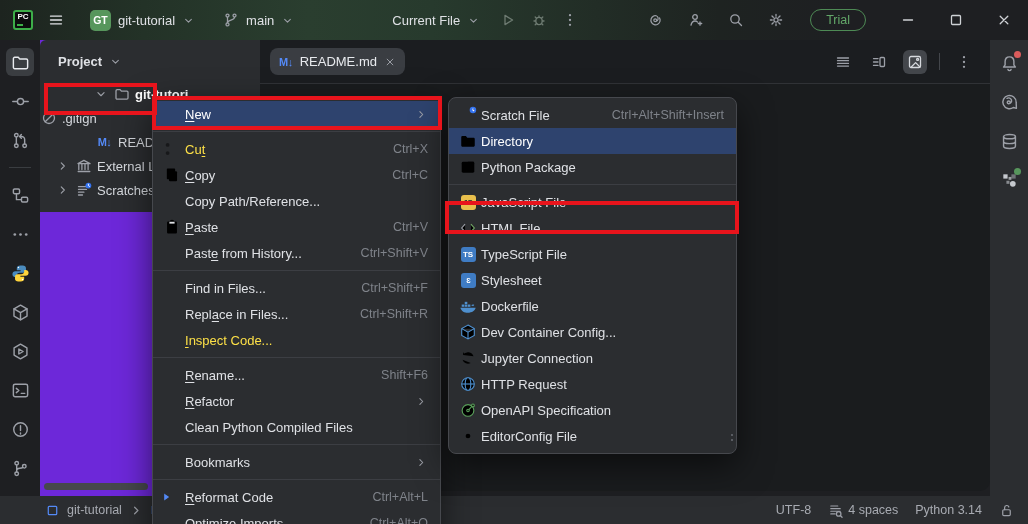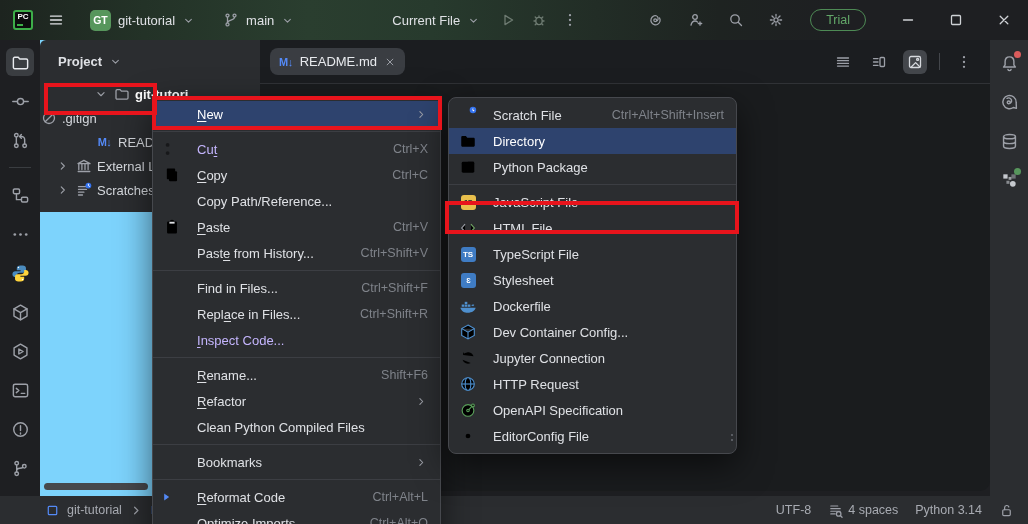--- a/index.html
+++ b/index.html
@@ -32,21 +32,21 @@
               display:flex;flex-direction:column;align-items:center;padding-top:8px;box-sizing:border-box}
   .strip-btn{width:28px;height:28px;border-radius:6px;display:flex;align-items:center;justify-content:center;
              color:#9da0a8;margin-bottom:11px;position:relative}
   .strip-btn svg{width:19px;height:19px;fill:none;stroke:currentColor;stroke-width:1.2;stroke-linecap:round;stroke-linejoin:round}
   .strip-btn.active{background:#3a3d41;color:#e8eaee}
   .strip-div{width:22px;height:1px;background:#3a3d41;margin:2px 0 13px}
   .dot{position:absolute;width:7px;height:7px;border-radius:50%;top:2px;right:2px}
   .dot.red{background:#db5c5c}.dot.green{background:#57965c}
 
   
-  .project-panel{position:absolute;left:40px;top:40px;bottom:28px;width:220px;background:#7dd3fc}
+  .project-panel{position:absolute;left:40px;top:40px;bottom:28px;width:220px;background:#6d28d9}
   .panel-top{height:172px;background:#2b2d30;border-radius:6px 0 0 0}
   .panel-header{height:42px;display:flex;align-items:center;gap:7px;padding-left:18px;font-weight:bold;color:#dfe1e5}
   .tree-row{height:24px;display:flex;align-items:center;gap:5px;color:#d5d8dd;white-space:nowrap;overflow:hidden}
   .tree-row .tchev svg{width:14px;height:14px}
   .tree-row .ticon{width:17px;display:flex;justify-content:center}
   .tree-row.bold{font-weight:bold;color:#fff}
   .hscroll{position:absolute;left:4px;bottom:6px;width:104px;height:7px;border-radius:4px;background:#46484c}
 
   
   .editor{position:absolute;left:260px;top:40px;right:38px;bottom:33px;background:#1a1c1e;border-radius:0 0 10px 10px;
@@ -72,23 +72,23 @@
   .sb-left{display:flex;align-items:center;gap:7px;margin-left:45px}
   .sb-right{margin-left:auto;display:flex;align-items:center;gap:17px;margin-right:14px}
   .sb-item{display:flex;align-items:center;gap:5px}
   .sb-left .ic svg,.sb-right .ic svg{width:15px;height:15px}
 
   
   .menu{position:absolute;background:#2b2d30;border:1px solid #46484d;border-radius:8px;
         box-shadow:0 12px 34px rgba(0,0,0,.55);padding:4px 0;z-index:10;box-sizing:border-box}
   .main-menu{left:152px;top:96px;width:289px}
   .sub-menu{left:448px;top:97px;width:289px}
-  .menu-item{height:26px;display:flex;align-items:center;gap:16px;padding:0 12px 0 10px;color:#dfe1e5}
+  .menu-item{height:26px;display:flex;align-items:center;gap:4px;padding:0 12px 0 10px;color:#dfe1e5}
   .menu-item.selected{background:#2e436e;color:#fff}
-  .menu-item.disabled .mi-label{color:#c4b5fd}
+  .menu-item.disabled .mi-label{color:#fde047}
   .menu-item.disabled .mi-icon{opacity:.45}
   .mi-icon{width:18px;height:16px;flex:none;display:flex;align-items:center;justify-content:center}
   .mi-label{white-space:nowrap}
   .mi-right{margin-left:auto;display:flex;align-items:center}
   .mi-shortcut{color:#7f838a;font-size:12.5px;white-space:nowrap}
   .mi-arrow svg{width:13px;height:13px}
   .menu-divider{height:1px;background:#3c3e43;margin:4px 0}
   .mn{text-decoration:underline;text-underline-offset:2px}
   .fbadge{display:inline-flex;align-items:center;justify-content:center;width:15px;height:15px;border-radius:3px;
           font-size:8px;font-weight:bold;font-family:"Liberation Sans",sans-serif}

